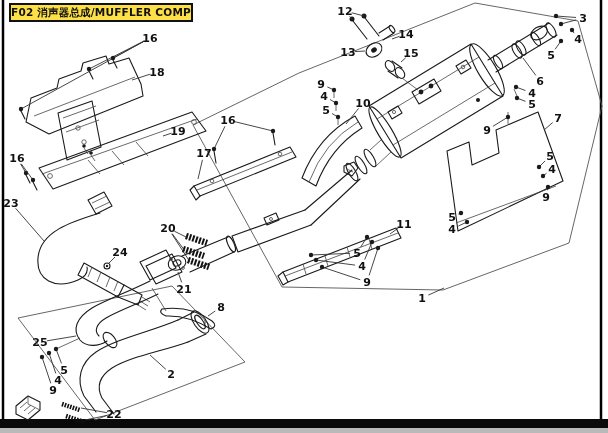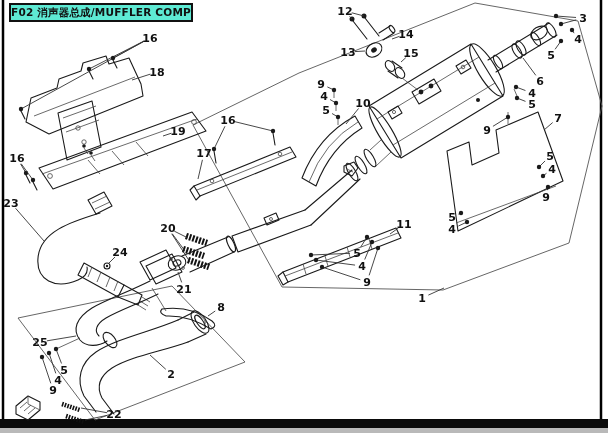--- a/index.html
+++ b/index.html
@@ -1,20 +1,20 @@
 <!DOCTYPE html>
 <html><head>
 <meta charset="utf-8">
 <style>
   html,body{margin:0;padding:0;background:#fff;}
   .stage{position:relative;width:608px;height:433px;background:#ffffff;overflow:hidden;
          font-family:"DejaVu Sans","Liberation Sans",sans-serif;}
   .stage svg{position:absolute;left:0;top:0;}
   .titlebox{position:absolute;left:9px;top:3px;width:184px;height:19px;box-sizing:border-box;
-            border:2px solid #111;background:#5eead4;display:flex;align-items:center;justify-content:center;}
+            border:2px solid #111;background:#fde047;display:flex;align-items:center;justify-content:center;}
   .titlebox span{font-size:10.5px;font-weight:bold;color:#111;white-space:nowrap;letter-spacing:0.2px;}
   .art{stroke:#1a1a1a;fill:none;stroke-width:1.1;stroke-linejoin:round;stroke-linecap:round;}
   .thin{stroke:#444;stroke-width:0.8;fill:none;}
   .plane{stroke:#555;stroke-width:0.9;fill:none;stroke-linejoin:round;}
   .dark{fill:#1a1a1a;stroke:none;}
   .spring{stroke:#111;stroke-width:6.5;stroke-dasharray:2 1.4;fill:none;stroke-linecap:butt;}
   .spring2{stroke:#111;stroke-width:4.5;stroke-dasharray:1.6 1.2;fill:none;stroke-linecap:butt;}
   .callout-text{font-family:"DejaVu Sans","Liberation Sans",sans-serif;font-size:11px;font-weight:bold;fill:#111;}
   .leader{stroke:#333;stroke-width:0.9;}
 </style>

